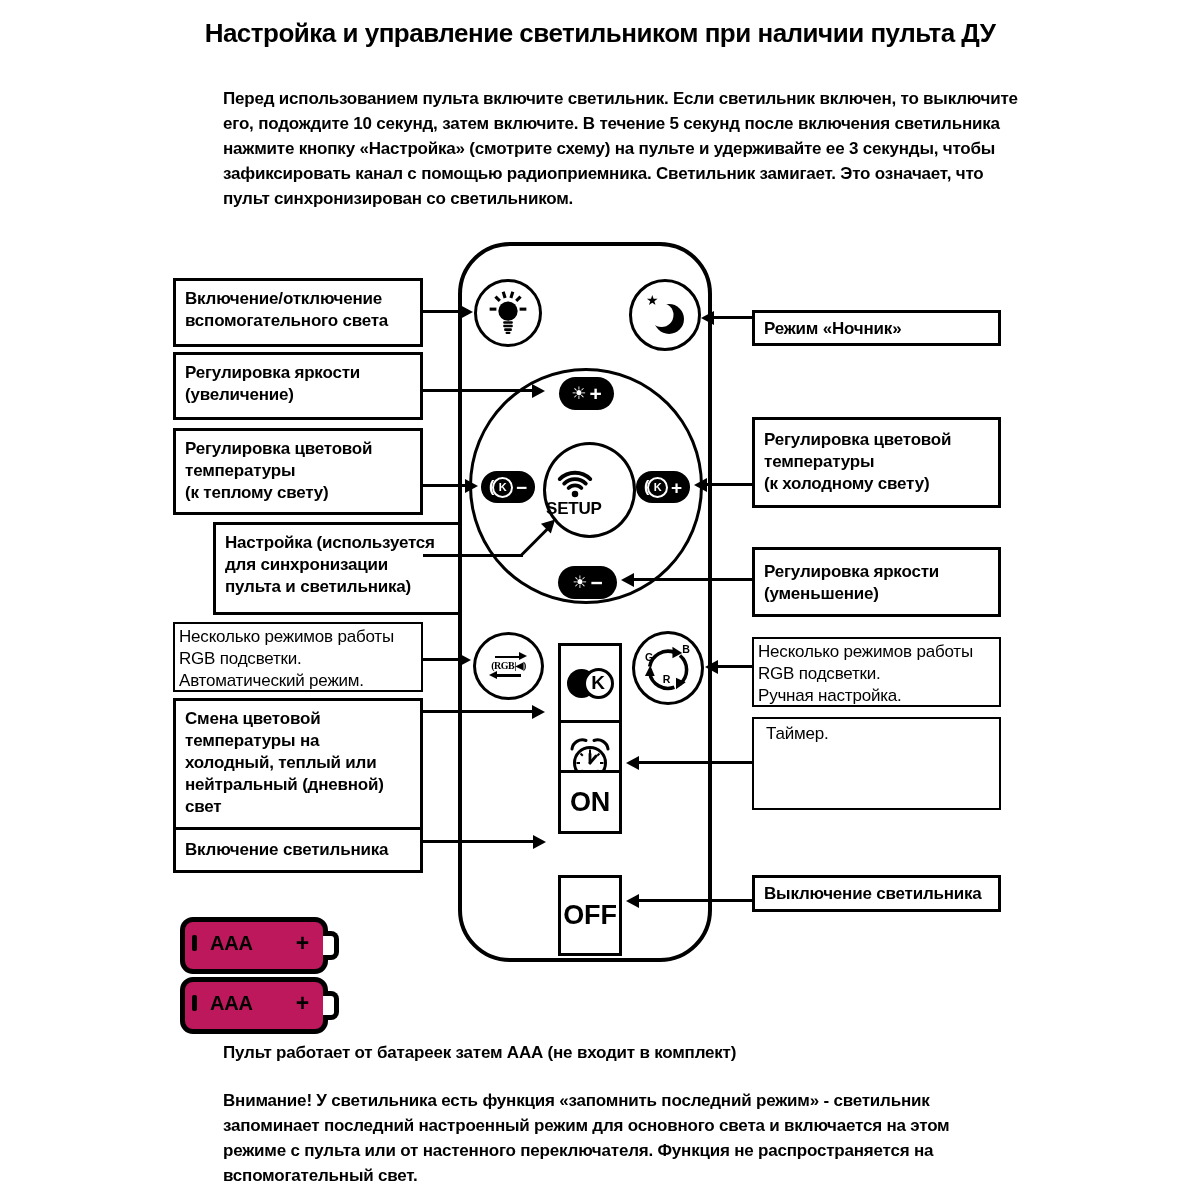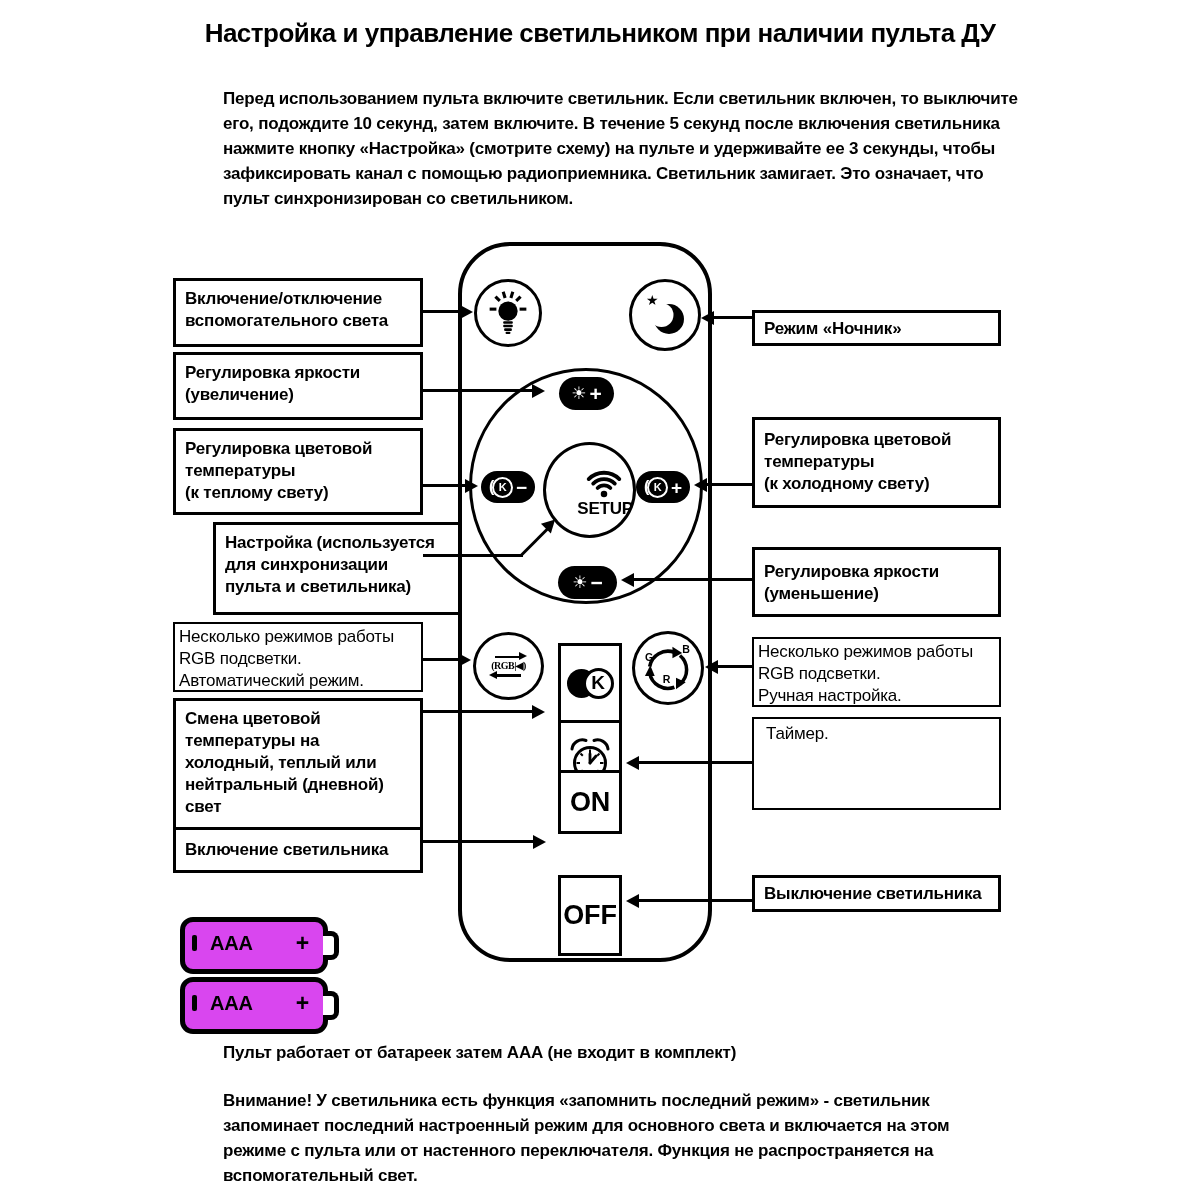--- a/index.html
+++ b/index.html
@@ -19,21 +19,21 @@
   .cbox.light{border-width:2px;font-weight:normal;padding:2px 4px;}
 
   
   .remote{position:absolute;left:458px;top:242px;width:246px;height:712px;
           border:4px solid #000;border-radius:52px;background:#fff;}
   .ring{position:absolute;left:469px;top:368px;width:228px;height:230px;
         border:3.5px solid #000;border-radius:50%;background:#fff;}
   .circlebtn{position:absolute;border:3px solid #000;border-radius:50%;background:#fff;
              display:flex;align-items:center;justify-content:center;}
   .setup{position:absolute;left:543px;top:442px;width:87px;height:90px;border:3.5px solid #000;
-         border-radius:50%;background:#fff;display:flex;flex-direction:column;align-items:flex-end;justify-content:center;}
+         border-radius:50%;background:#fff;display:flex;flex-direction:column;align-items:flex-start;justify-content:center;}
   .setup .lbl{font-size:17px;font-weight:bold;margin-top:1px;}
 
   .pill{position:absolute;background:#000;border-radius:17px;display:flex;
         align-items:center;justify-content:center;color:#fff;}
   .sun{font-size:17px;line-height:1;color:#fff;}
   .ssign{font-size:21px;font-weight:bold;margin-left:3px;line-height:1;}
   .kparen{font-size:16px;font-weight:bold;line-height:1;}
   .kcirc{width:17px;height:17px;border:2px solid #fff;border-radius:50%;display:flex;align-items:center;
          justify-content:center;font-size:11px;font-weight:bold;margin-left:-2px;line-height:1;}
   .ksign{font-size:19px;font-weight:bold;margin-left:3px;line-height:1;}
@@ -56,21 +56,21 @@
          display:flex;align-items:center;justify-content:center;font-weight:bold;font-size:19px;box-sizing:border-box;}
 
   
   .aline{position:absolute;height:3px;background:#000;}
   .ahead-r{position:absolute;width:0;height:0;border-top:7px solid transparent;
            border-bottom:7px solid transparent;border-left:13px solid #000;}
   .ahead-l{position:absolute;width:0;height:0;border-top:7px solid transparent;
            border-bottom:7px solid transparent;border-right:13px solid #000;}
 
   
-  .battery{position:absolute;left:180px;width:138px;height:47px;border:5px solid #000;border-radius:13px;background:#d946ef;}
+  .battery{position:absolute;left:180px;width:138px;height:47px;border:5px solid #000;border-radius:13px;background:#be185d;}
   .battery .term{position:absolute;left:7px;top:13px;width:5px;height:16px;background:#000;border-radius:2px;}
   .battery .aaa{position:absolute;left:25px;top:10px;font-size:20px;font-weight:bold;}
   .battery .plus{position:absolute;right:14px;top:8px;font-size:23px;font-weight:bold;}
   .battery .nub{position:absolute;right:-16px;top:9px;width:11px;height:19px;border:5px solid #000;
                 border-left:none;border-radius:0 8px 8px 0;background:#fff;}
 </style>
 </head>
 <body>
 
 <div id="page">

